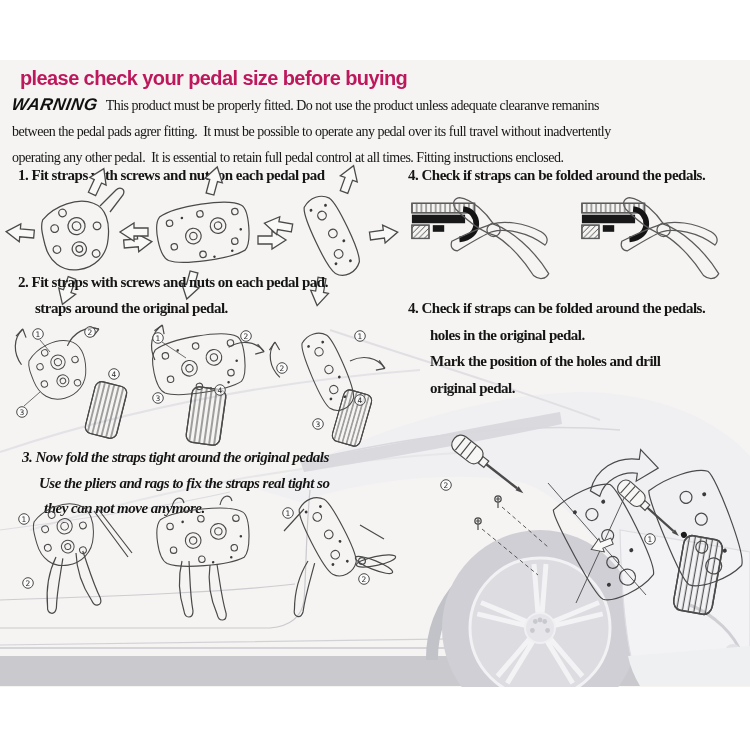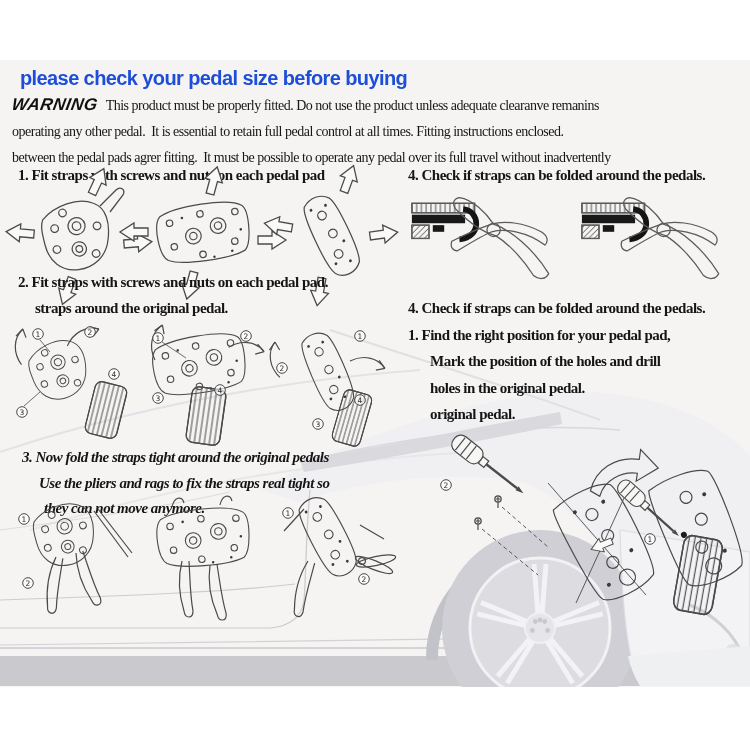--- a/index.html
+++ b/index.html
@@ -1,21 +1,21 @@
 <!DOCTYPE html>
 <html><head>
 <meta charset="utf-8">
 <style>
   html,body{margin:0;padding:0;}
   body{width:750px;height:750px;background:#ffffff;position:relative;overflow:hidden;
        font-family:"Liberation Serif",serif;color:#1b1b1b;}
   .sheet{position:absolute;left:0;top:60px;width:750px;height:627px;background:#f5f4f2;overflow:hidden;}
   .bg{position:absolute;left:0;top:0;z-index:0;}
   .layer{position:absolute;z-index:2;}
-  .title{left:20px;top:7px;font:bold 20px "Liberation Sans",sans-serif;letter-spacing:-0.6px;color:#1d4ed8;white-space:pre;}
+  .title{left:20px;top:7px;font:bold 20px "Liberation Sans",sans-serif;letter-spacing:-0.6px;color:#be185d;white-space:pre;}
   .warn{left:12px;top:33px;width:736px;}
   .wline{font-size:14px;letter-spacing:-0.5px;line-height:26px;white-space:pre;color:#161616;}
   .wlabel{display:inline-block;font:italic 900 17px "Liberation Sans",sans-serif;transform:skewX(-10deg);
           letter-spacing:0.5px;margin-right:8px;color:#111;}
   .sline{font-weight:bold;font-size:15px;letter-spacing:-0.5px;line-height:25.5px;white-space:pre;color:#151515;}
   .ind{padding-left:17px;}
   .ind2{padding-left:22px;}
   svg.art{overflow:visible;}
   .mk circle{fill:rgba(255,255,255,0.65);stroke:#4a4a4a;stroke-width:1;}
   .mk text{font:7.5px "DejaVu Sans",sans-serif;fill:#2a2a2a;stroke:none;text-anchor:middle;}
@@ -168,22 +168,22 @@
     <path d="M620,470C680,480 730,488 750,492L750,620L640,620C630,608 622,560 620,470Z" fill="#f3f3f6" stroke="#dcdce1" stroke-width="1.2"></path>
     <path d="M690,545C715,555 735,575 742,595" fill="none" stroke="#cfcfd4" stroke-width="3"></path>
     <circle cx="733" cy="592" r="8" fill="#e2e2e6" stroke="none"></circle>
     <path d="M628,596L750,586L750,626L640,626C634,616 630,606 628,596Z" fill="#eff0f2" stroke="none"></path>
   </svg>
 
   <div class="layer title">please check your pedal size before buying</div>
 
   <div class="layer warn">
     <div class="wline"><span class="wlabel">WARNING</span><span>This product must be properly fitted. Do not use the product unless adequate clearanve remanins</span></div>
+    <div class="wline">between the pedal pads agrer fitting.  It must be possible to operate any pedal over its full travel without inadvertently</div>
     <div class="wline">operating any other pedal.  It is essential to retain full pedal control at all times. Fitting instructions enclosed.</div>
-    <div class="wline">between the pedal pads agrer fitting.  It must be possible to operate any pedal over its full travel without inadvertently</div>
   </div>
 
   <div class="layer sline" style="left:18px;top:103px;">1. Fit straps with screws and nuts on each pedal pad</div>
   <svg class="layer art" style="left:22px;top:124px;" width="360" height="100" viewBox="0 0 360 100" stroke="#4a4a4a" stroke-width="1.3">
     <g transform="translate(58,52)">
       <use href="#pad-a" transform="rotate(-14) scale(0.95)"></use>
       <path d="M20,-30L36,-46C40,-50 46,-47 43,-41L30,-24" fill="none"></path>
       <g fill="#f9f9f7">
           <use href="#arw" transform="translate(12,-42) rotate(-65)"></use>
         <use href="#arw" transform="translate(-46,-2) rotate(185)"></use>
@@ -333,23 +333,22 @@
   </svg>
 
   <div class="layer sline" style="left:408px;top:103px;">4. Check if straps can be folded around the pedals.</div>
   <svg class="layer art" style="left:408px;top:126px;" width="330" height="108" viewBox="0 0 330 108" stroke="#5a5a5a" stroke-width="1.3">
     <use href="#plier" transform="translate(2,4) scale(0.95)"></use>
     <use href="#plier" transform="translate(172,4) scale(0.95)"></use>
   </svg>
 
   <div class="layer" style="left:408px;top:235px;">
     <div class="sline" style="line-height:26.5px">4. Check if straps can be folded around the pedals.</div>
-    <div class="sline" style="line-height:26.5px">1. Find the right position for your pedal pad,</div>
+    <div class="sline ind2" style="line-height:26.5px">holes in the original pedal.</div>
     <div class="sline ind2" style="line-height:26.5px">Mark the position of the holes and drill</div>
-    <div class="sline ind2" style="line-height:26.5px">holes in the original pedal.</div>
     <div class="sline ind2" style="line-height:26.5px">original pedal.</div>
   </div>
 
   <svg class="layer art" style="left:398px;top:363px;" width="352" height="200" viewBox="0 0 352 200" stroke="#4a4a4a" stroke-width="1.2">
 
     <use href="#sdriver" transform="translate(56,16) rotate(38)"></use>
     <use href="#screwt" transform="translate(100,76)"></use>
     <use href="#screwt" transform="translate(80,98)"></use>
     <path d="M104,84L150,124M84,106L140,152" fill="none" stroke-dasharray="4,3" stroke-width="0.9"></path>
     <path d="M150,60L248,172M232,62L178,180" fill="none" stroke-width="0.9"></path>

